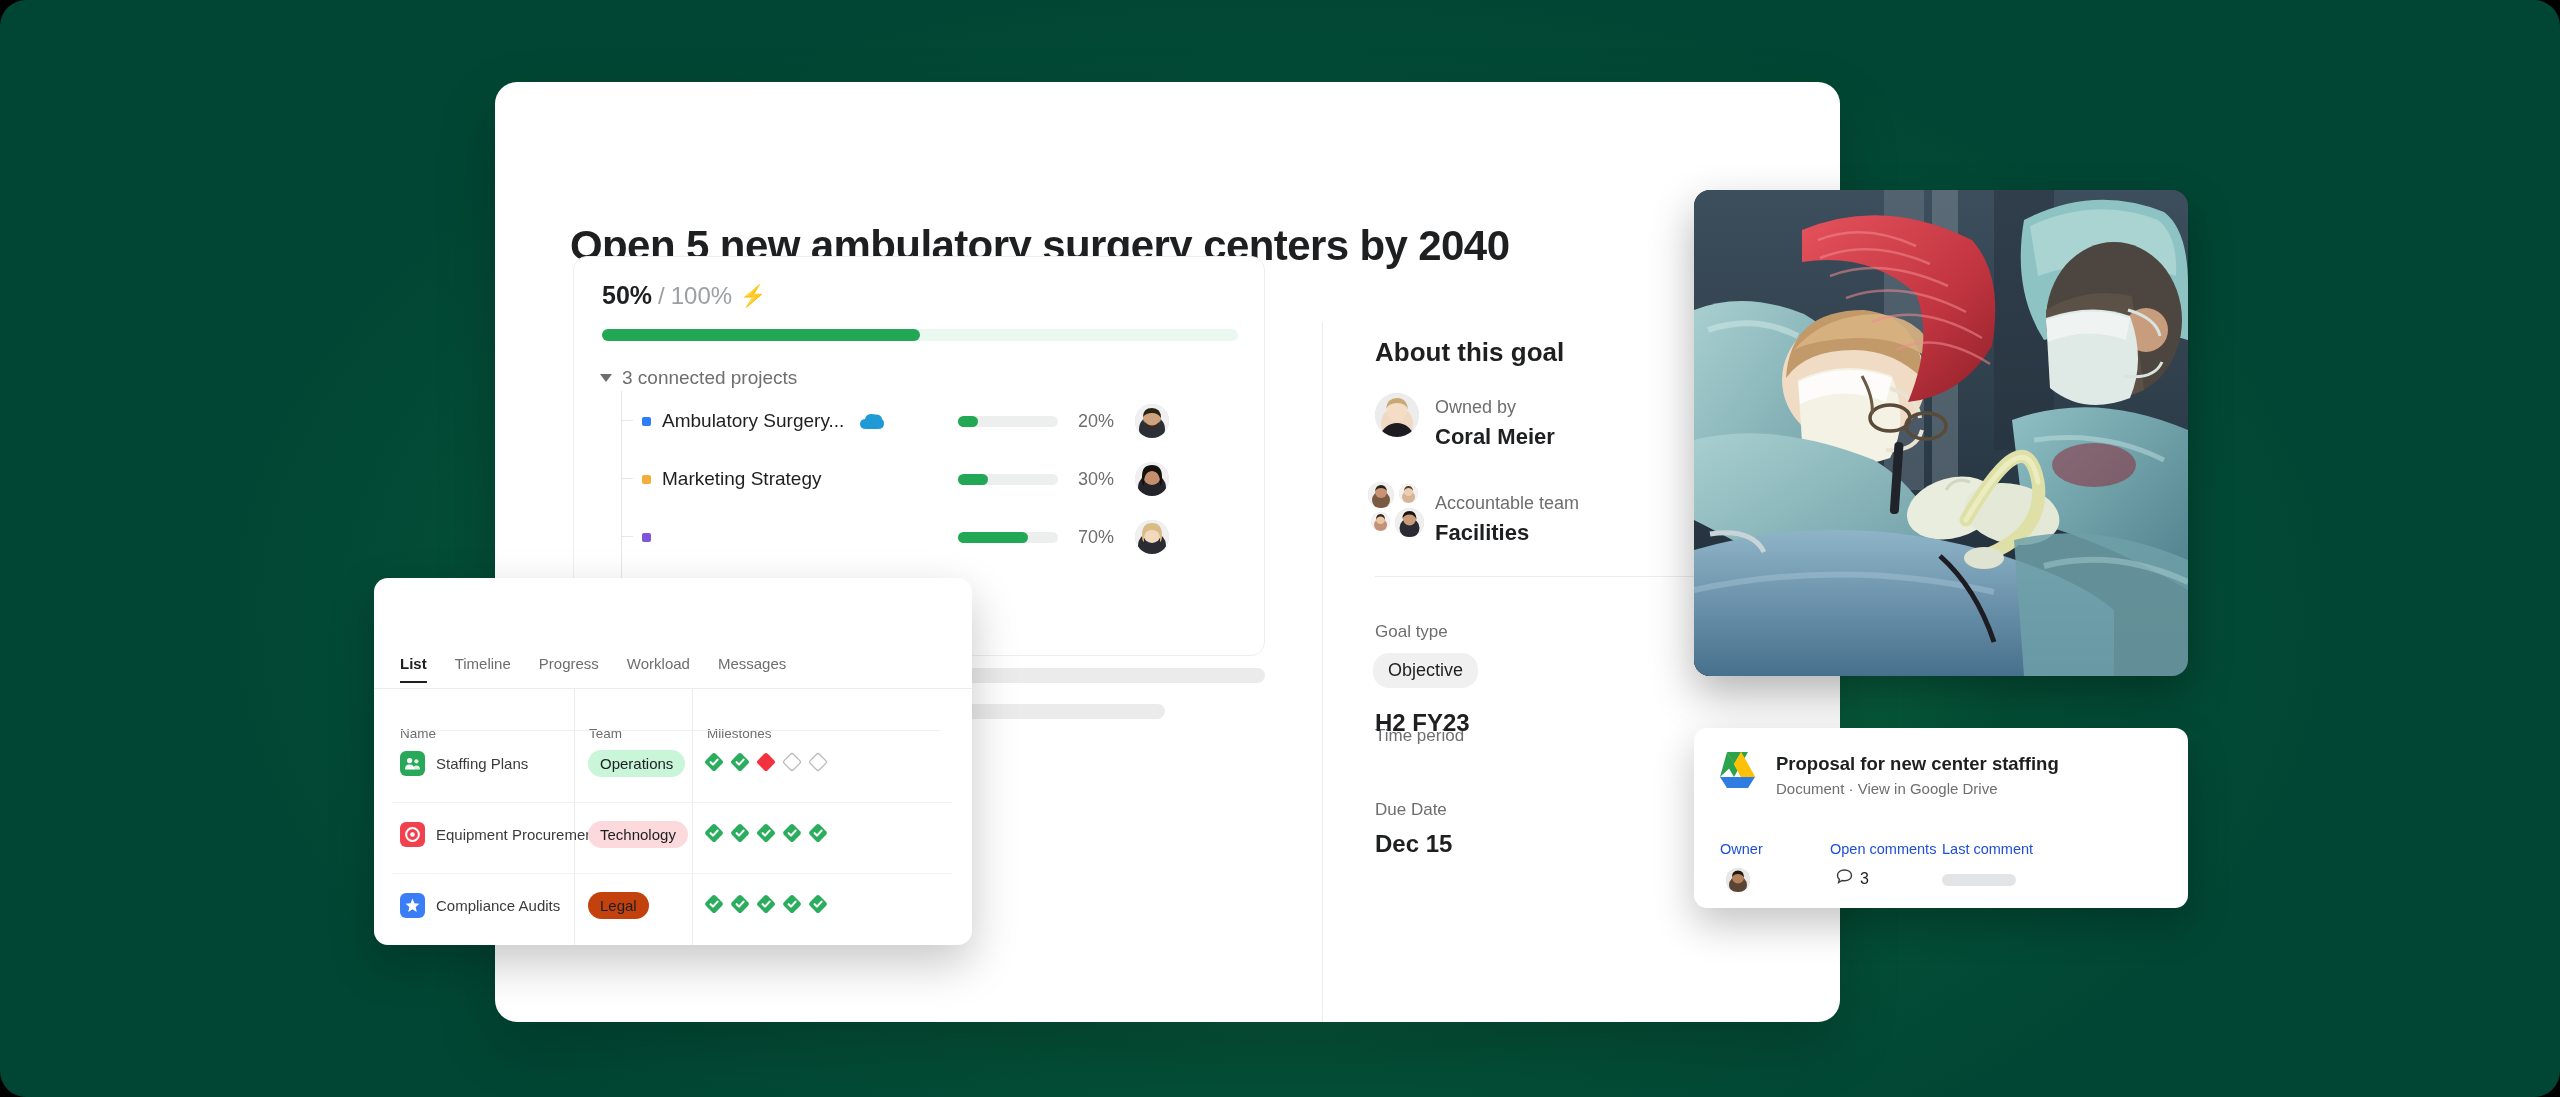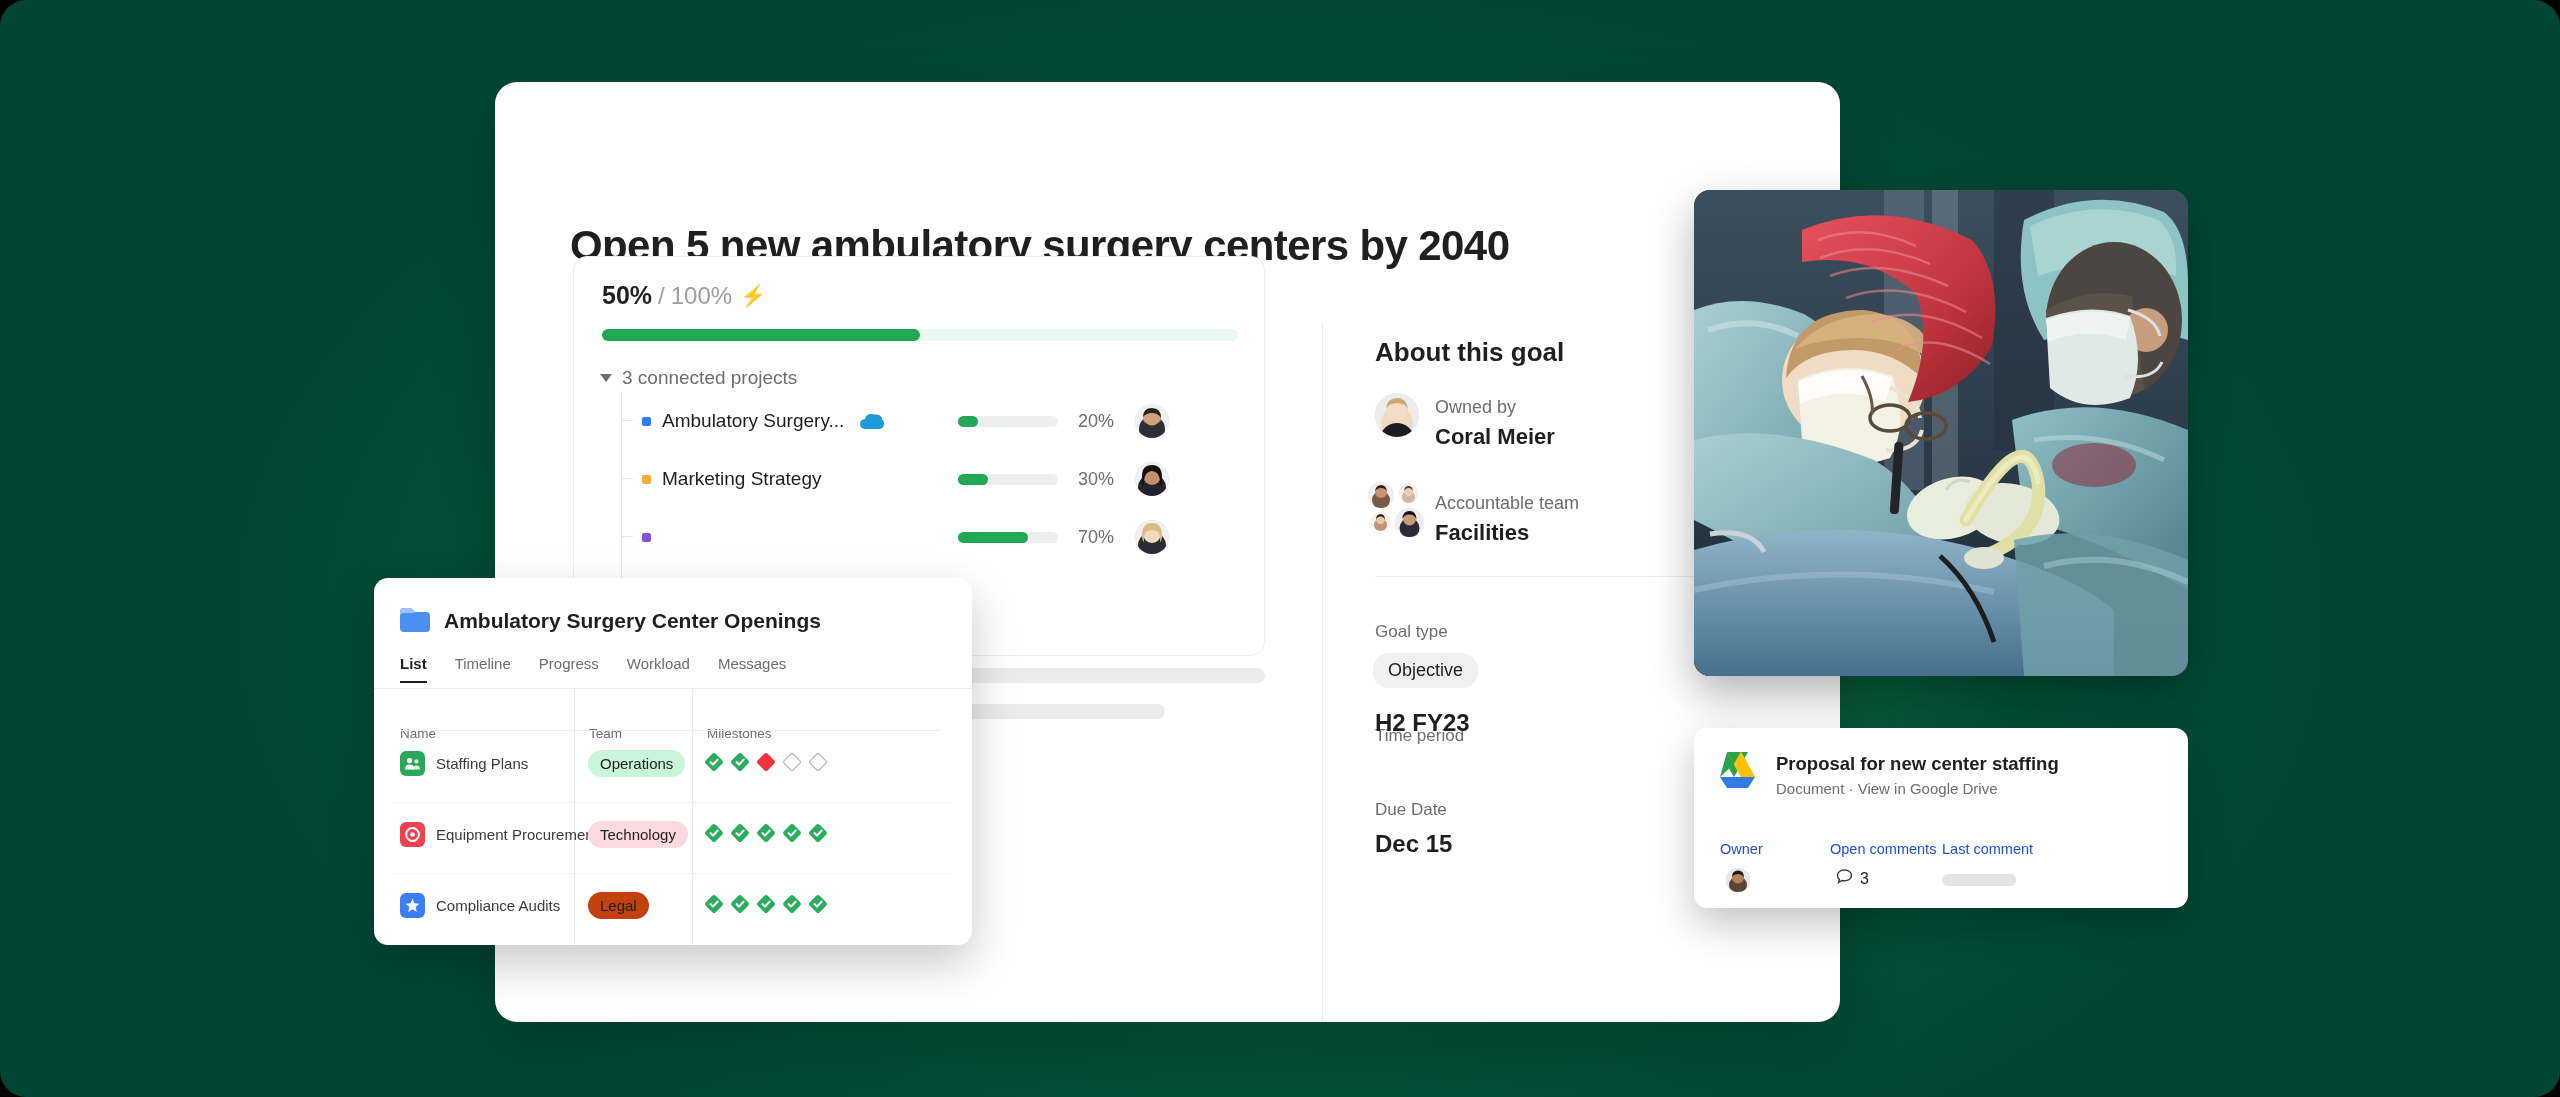--- a/index.html
+++ b/index.html
@@ -518,29 +518,20 @@
       <path d="M0 400 Q150 368 300 402" stroke="#a6c6d8" stroke-width="6" fill="none" opacity="0.45"></path>
       <path d="M320 350 Q400 330 494 370 L494 486 L330 486 Z" fill="#6fa0a8" opacity="0.85"></path>
       <path d="M350 376 Q420 358 494 392" stroke="#b7dbdd" stroke-width="6" fill="none" opacity="0.4"></path>
       <path d="M246 366 Q282 398 300 452" stroke="#1c1c22" stroke-width="5" fill="none"></path>
       <ellipse cx="290" cy="368" rx="20" ry="11" fill="#dfe3d2"></ellipse>
       <path d="M16 344 Q58 338 70 362" stroke="#c9d4d8" stroke-width="5" fill="none"></path>
     </svg>
   </div>
 
   <div id="project-card">
-    <div id="pc-header">
-      <span>
-        <svg width="30" height="26" viewBox="0 0 30 26">
-          <path d="M0 6 Q0 2 4 2 L11 2 L15 6 L26 6 Q30 6 30 10 L30 22 Q30 26 26 26 L4 26 Q0 26 0 22Z" fill="#4a90f0"></path>
-          <path d="M0 6 Q0 2 4 2 L11 2 L15 7 L4 7 Q0 7 0 11Z" fill="#9cc4f7"></path>
-        </svg>
-      </span>
-      <span id="pc-title">Ambulatory Surgery Center Openings</span>
-    </div>
 
     <div id="pc-tabs">
         <span class="pc-tab active">List</span>
         <span class="pc-tab">Timeline</span>
         <span class="pc-tab">Progress</span>
         <span class="pc-tab">Workload</span>
         <span class="pc-tab">Messages</span>
       </div>
     <div id="pc-tabs-rule"></div>
 

